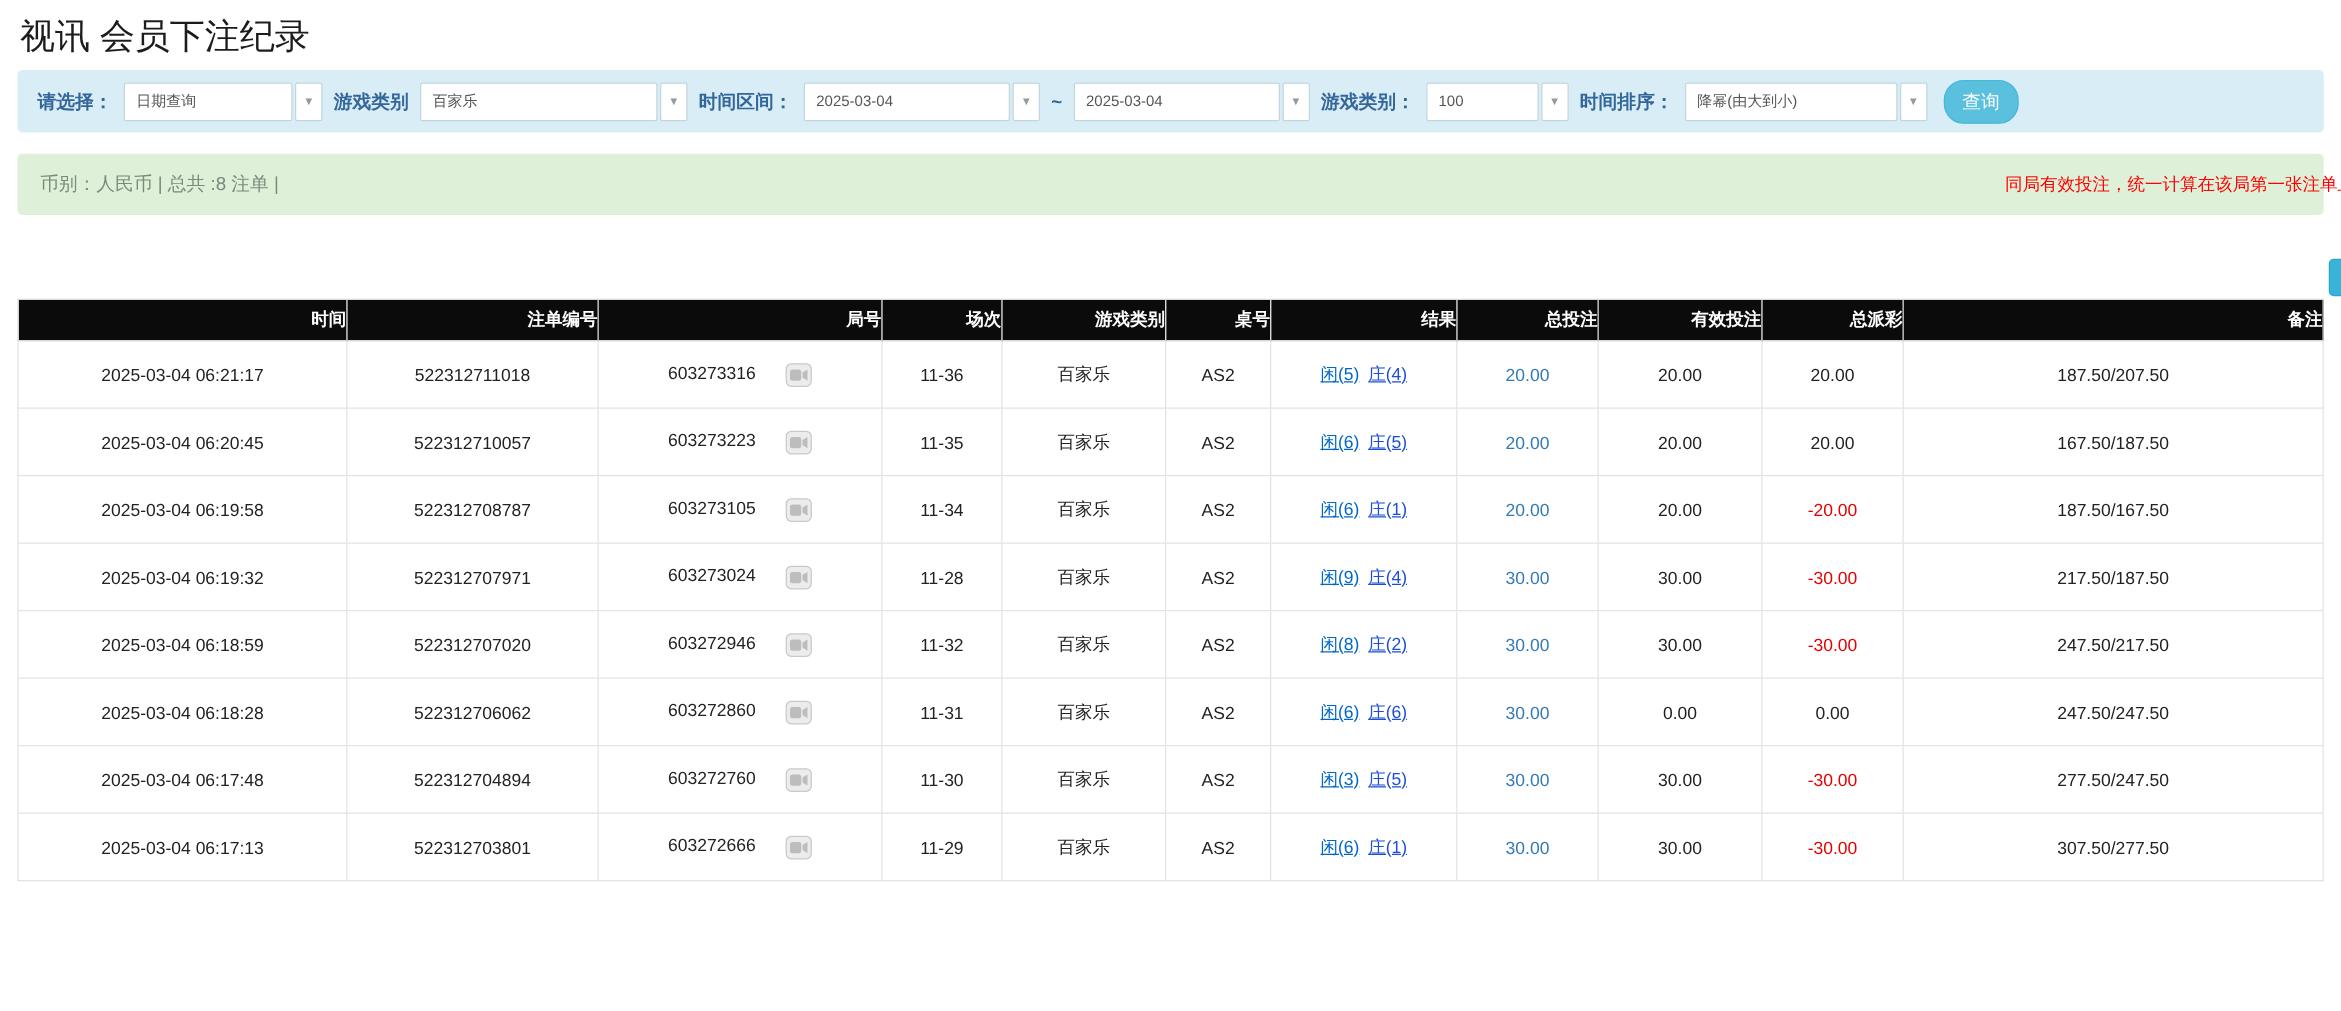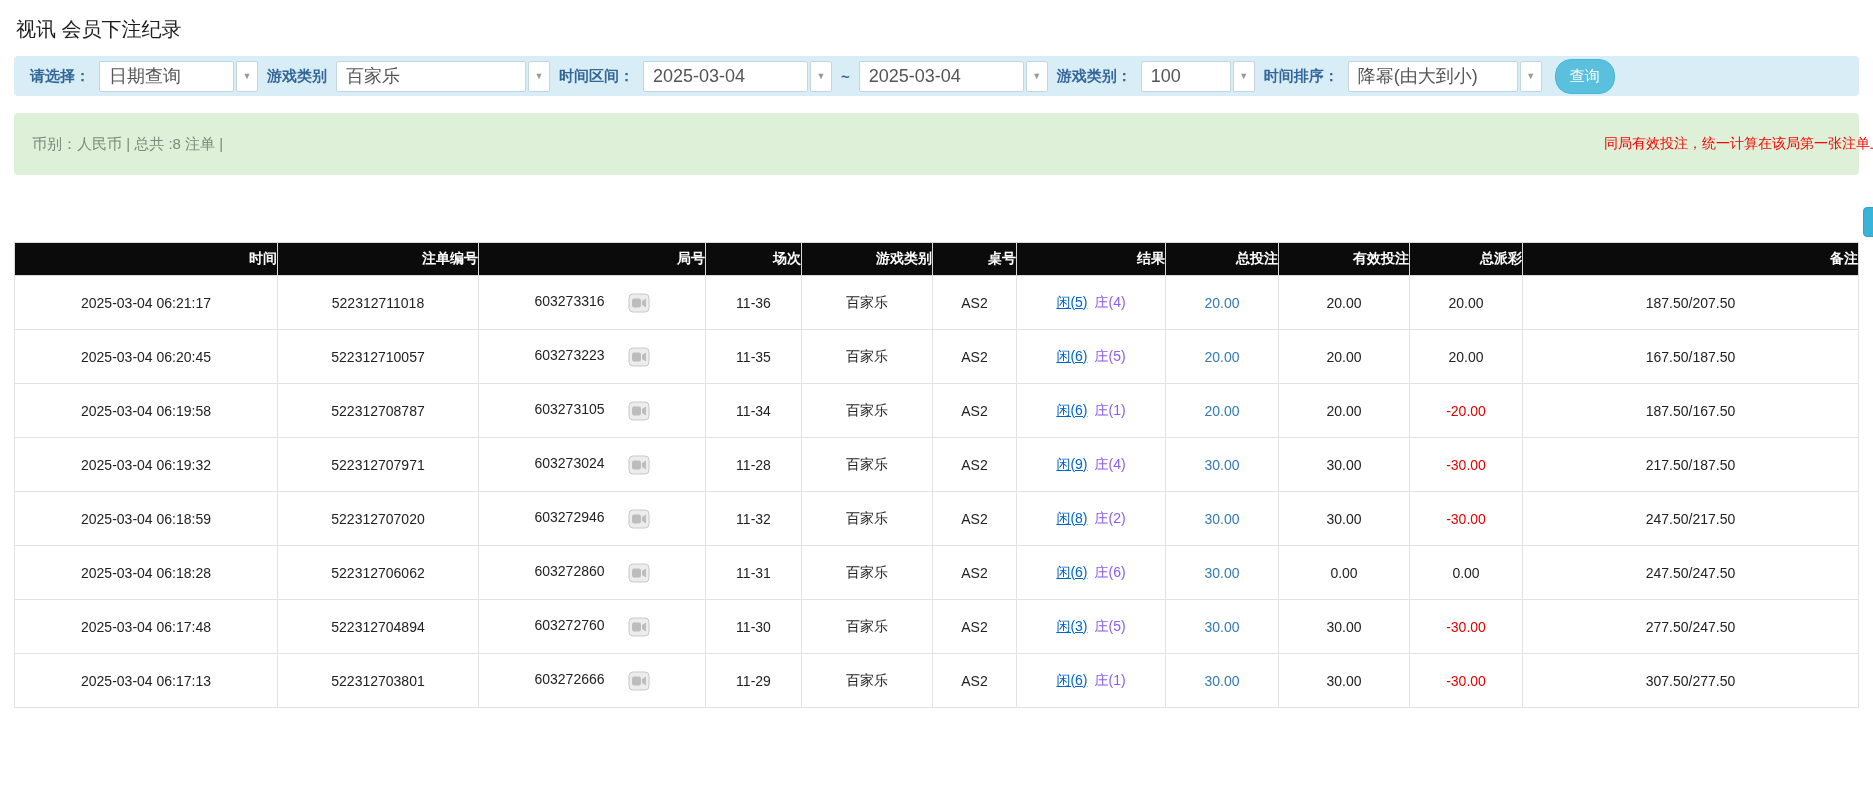--- a/index.html
+++ b/index.html
@@ -1,49 +1,49 @@
 <!DOCTYPE html>
 <html><head>
 <meta charset="utf-8">
 <style>
   *{box-sizing:border-box}
   html,body{margin:0;padding:0;width:1873px;height:809px;overflow:hidden;background:#fff;
     font-family:"Liberation Sans","DejaVu Sans",sans-serif}
-  .page-title{font-size:20px;color:#1c1c1c;font-weight:400;margin:16px 16px 14px;line-height:26px}
+  .page-title{font-size:28px;color:#1c1c1c;font-weight:400;margin:16px 16px 14px;line-height:26px}
   
-  .filter-bar{margin-left:14px;width:1845px;height:40px;background:#d9edf7;border-radius:4px;
+  .filter-bar{margin-left:14px;width:1845px;height:50px;background:#d9edf7;border-radius:4px;
     display:flex;align-items:center;padding:0 16px;gap:9px;font-size:15px}
   .flabel{color:#336699;font-weight:bold;white-space:nowrap}
   .combo{display:flex;align-items:center}
-  .combo input{height:31px;border:1px solid #c3d6de;background:#fff;color:#555;font-size:18px;
+  .combo input{height:31px;border:1px solid #c3d6de;background:#fff;color:#555;font-size:12px;
     padding:0 9px;font-family:inherit;border-radius:2px;outline:none}
   .w-select{width:135px}.w-game{width:190px}.w-date{width:165px}.w-size{width:90px}.w-sort{width:170px}
   .caret-btn{width:22px;height:31px;border:1px solid #c3d6de;background:#fff;margin-left:2px;border-radius:2px;
     display:flex;align-items:center;justify-content:center;cursor:pointer;padding:0}
   .caret-btn span{color:#999;font-size:9px;line-height:1}
   .tilde{color:#336699;font-weight:bold}
   .search-btn{background:#5bc0de;border:1px solid #46b8da;color:#fff;font-size:15px;padding:7px 14px;
     border-radius:16px;cursor:pointer;font-family:inherit;margin-left:4px}
   
-  .summary-bar{position:relative;margin:17px 0 0 14px;width:1845px;height:62px;background:#dff0d8;
+  .summary-bar{position:relative;margin:17px 0 0 14px;width:1845px;height:49px;background:#dff0d8;
     border-radius:4px;display:flex;align-items:center;padding:0 18px;font-size:15px;color:#7b8a7b}
   .notice{position:absolute;left:1590px;top:50%;transform:translateY(-50%);color:#f00;
     font-size:14px;white-space:nowrap}
   .partial-btn{position:absolute;left:1863px;top:207px;width:72px;height:30px;background:#39b3d7;
     border:1px solid #2aa6cc;border-radius:4px;cursor:pointer}
   
   table{margin:67px 0 0 14px;width:1845px;border-collapse:collapse;table-layout:fixed}
   th{background:#0b0b0b;color:#fff;height:33px;font-size:14px;font-weight:bold;
     border:1px solid #d9d9d9;padding:0;text-align:right}
   td{height:54px;text-align:center;font-size:14px;color:#222;border:1px solid #e3e3e3;
     background:#fff;padding:0 4px;overflow:hidden}
   tr.sum-row td{background:#9d9d9d;color:#fff;height:37px;font-weight:bold;border-color:#d6d6d6}
   .blue{color:#337ab7}
   a.player{color:#06c;text-decoration:underline;cursor:pointer;margin-right:7px}
-  a.banker{color:#8b5cf6;cursor:pointer}
+  a.banker{color:#1d4ed8;text-decoration:underline;cursor:pointer}
   td.neg{color:#e60000}
   tr.sum-row td.neg{color:#cc0000}
   .round-wrap{display:inline-flex;align-items:flex-start;gap:23px}
   .vicon{display:inline-flex;cursor:pointer}
 </style>
 </head>
 <body>
 
 <div class="page-title">视讯 会员下注纪录</div>
 

